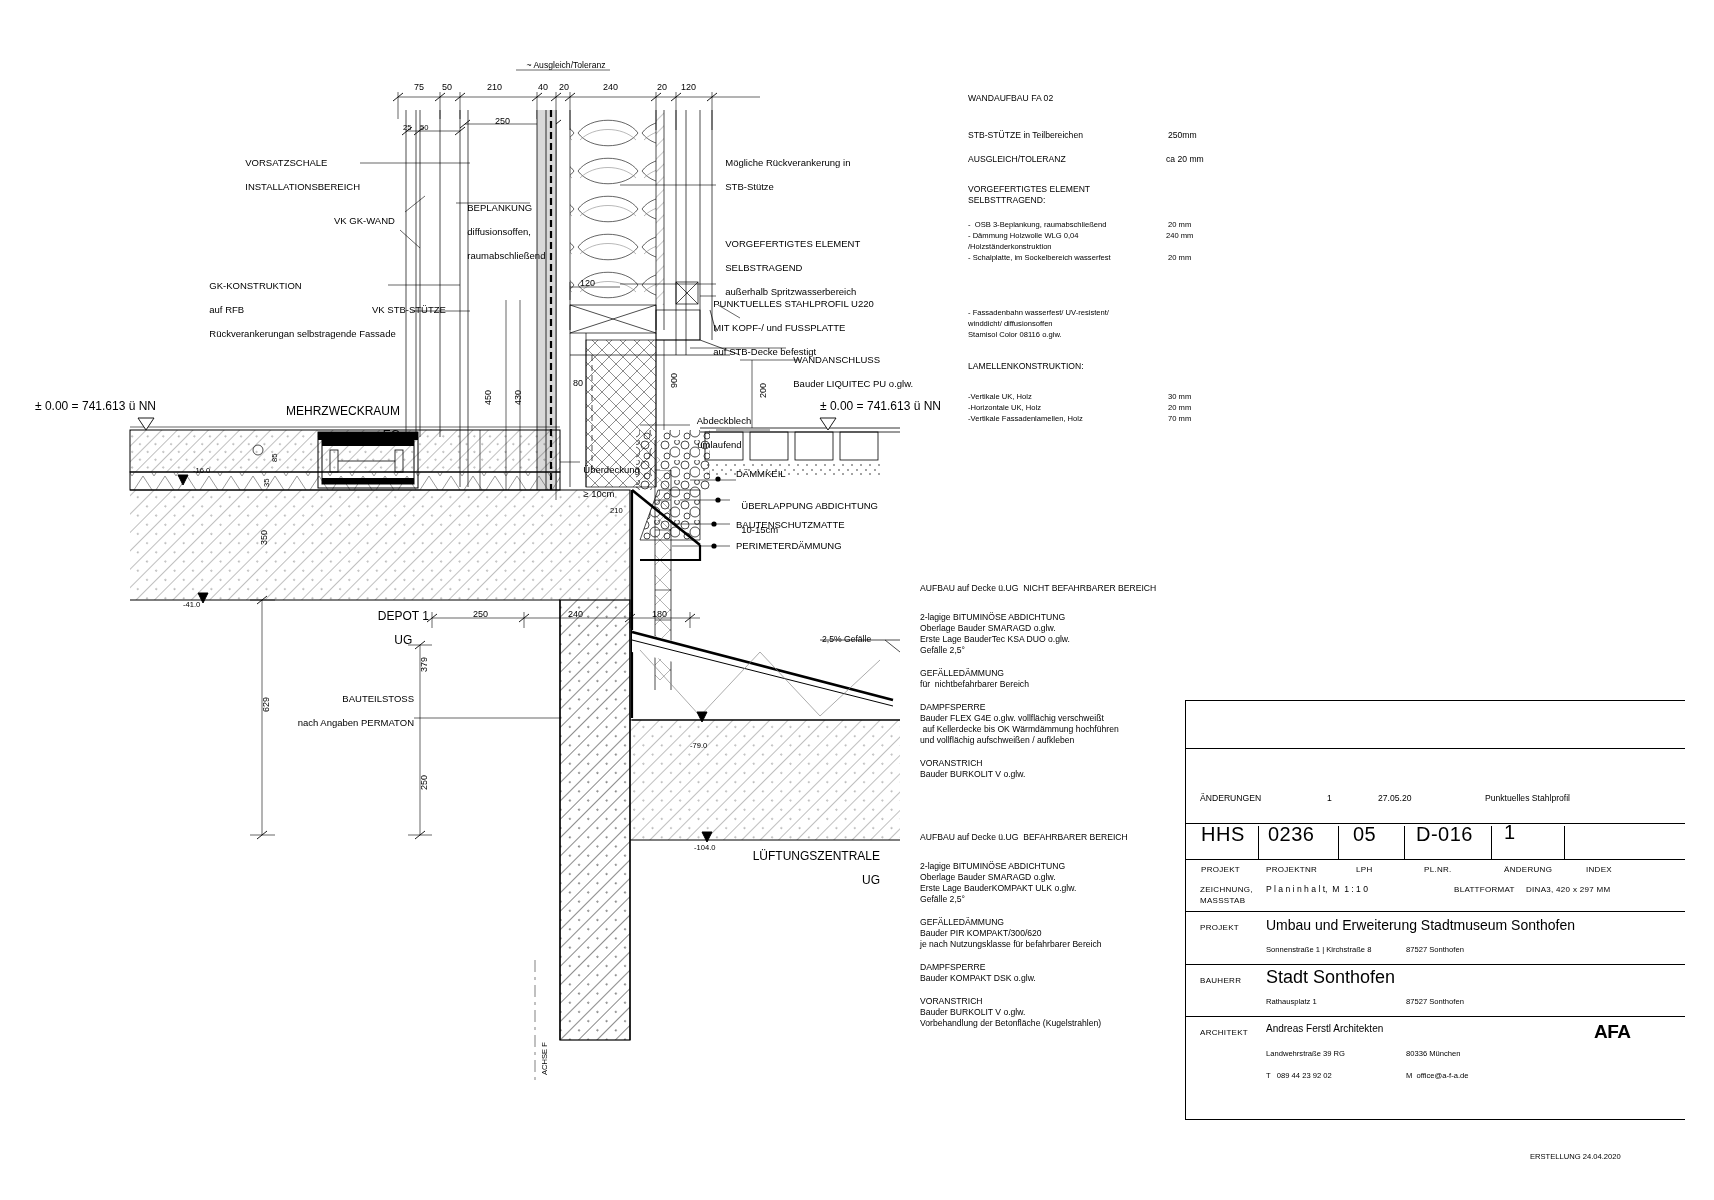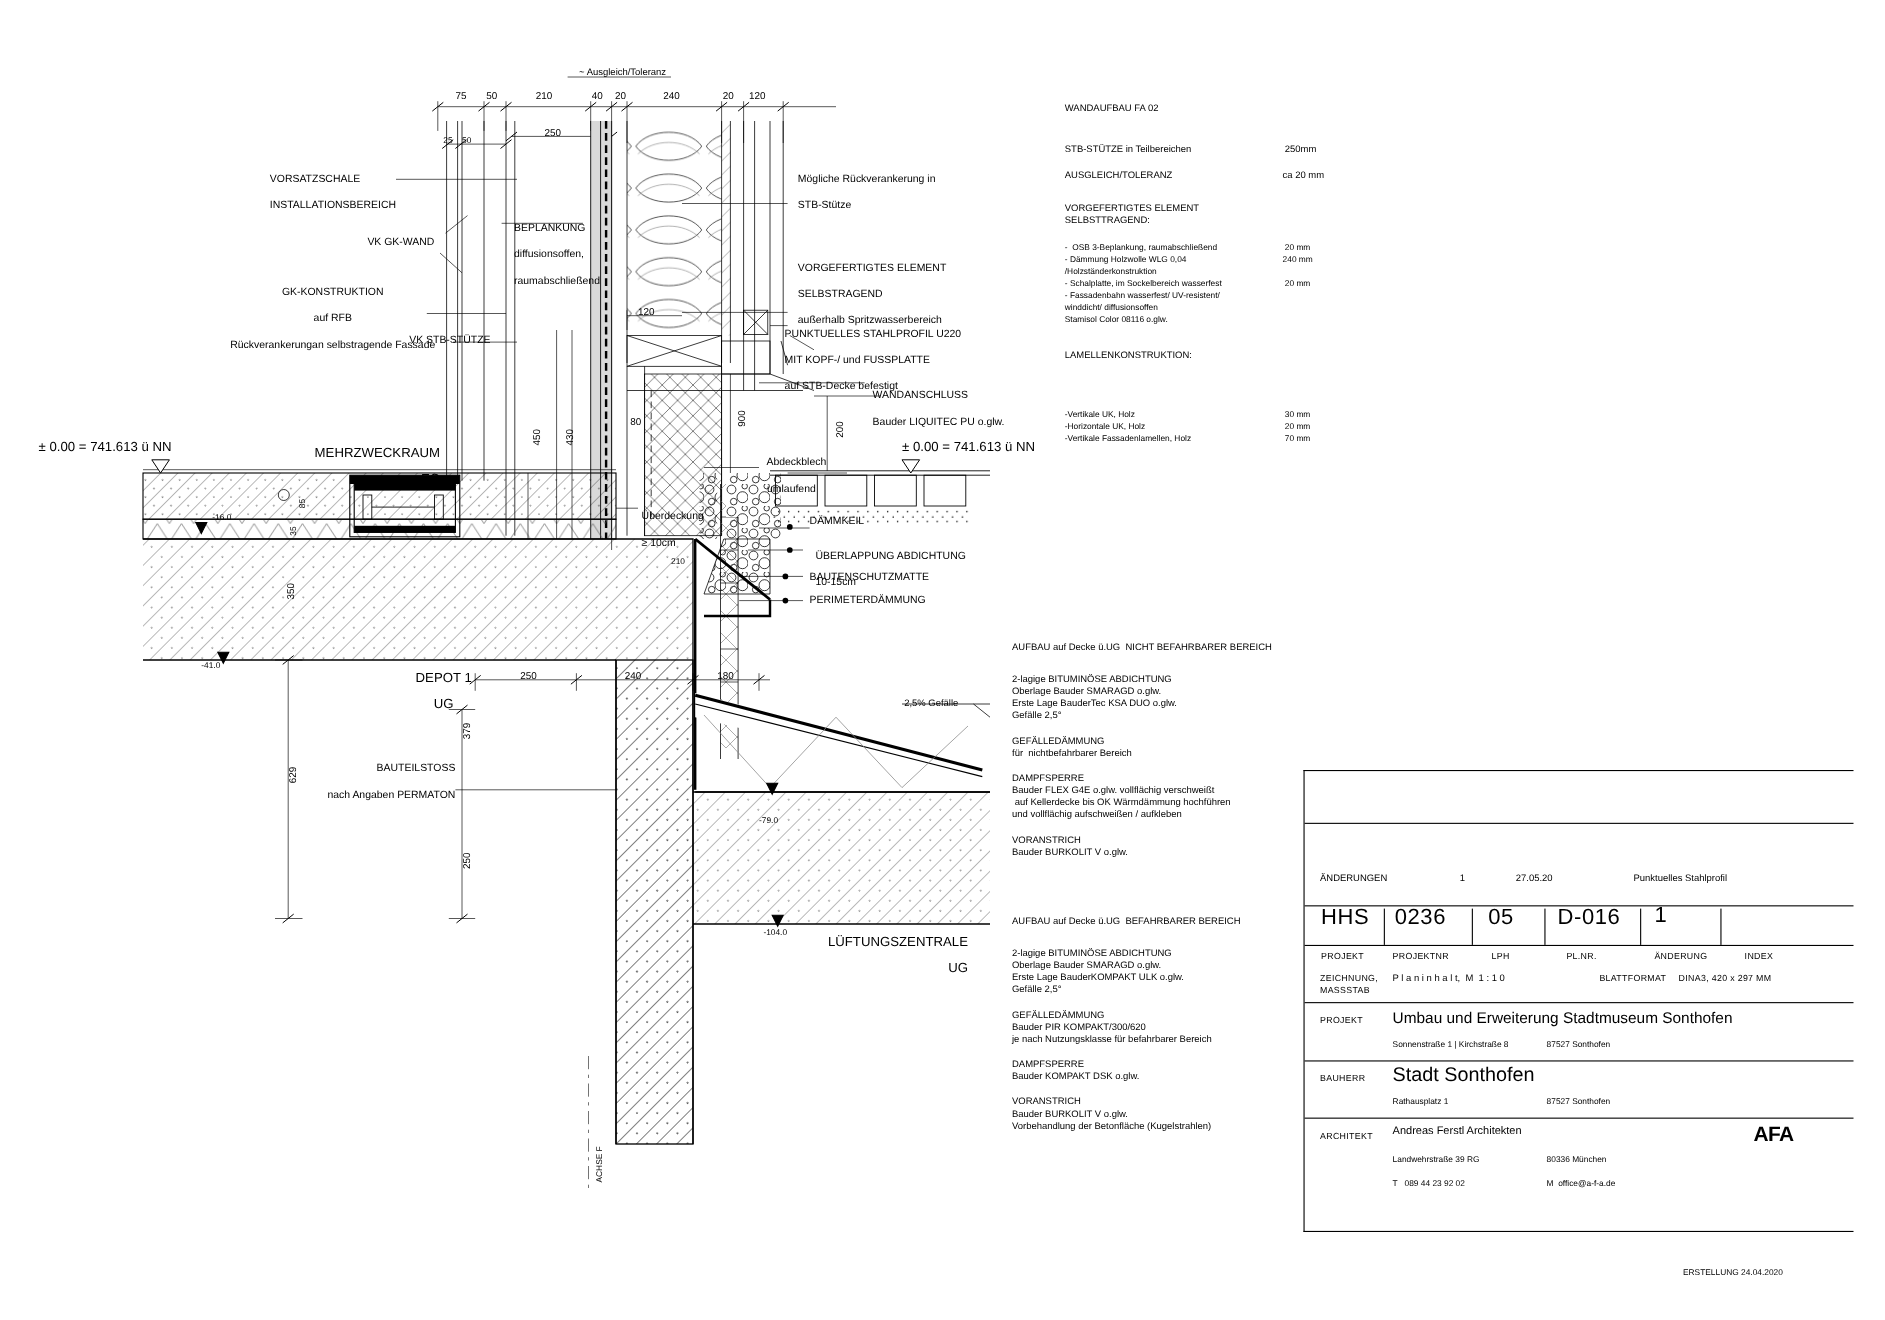--- a/index.html
+++ b/index.html
@@ -404,21 +404,21 @@
 <div class="t xs" style="left:694px;top:843px;">-104.0</div>
 
 <div class="t sm" style="left:822px;top:634px;">2,5% Gefälle</div>
 <div class="t xs rot90" style="left:540px;top:1075px;">ACHSE F</div>
 
 <div class="t" style="left:240px;top:145px;">
   <span>VORSATZSCHALE</span><br>
   <span>INSTALLATIONSBEREICH</span>
 </div>
 <div class="t" style="left:334px;top:215px;">VK GK-WAND</div>
-<div class="t" style="left:204px;top:248px;text-align:center;">
+<div class="t" style="left:204px;top:268px;">
   <span>GK-KONSTRUKTION</span><br>
   <span>auf RFB</span><br>
   <span>Rückverankerungan selbstragende Fassade</span>
 </div>
 <div class="t" style="left:372px;top:304px;">VK STB-STÜTZE</div>
 <div class="t" style="left:462px;top:190px;">
   <span>BEPLANKUNG</span><br>
   <span>diffusionsoffen,</span><br>
   <span>raumabschließend</span>
 </div>
@@ -484,35 +484,35 @@
           <span class="t xs" style="left:0;top:0;">- Dämmung Holzwolle WLG 0,04</span>
           <span class="t xs" style="left:198px;top:0;">240 mm</span>
         </div>
     <div style="position:relative;height:11px;">
           <span class="t xs" style="left:0;top:0;">/Holzständerkonstruktion</span>
         </div>
     <div style="position:relative;height:11px;">
           <span class="t xs" style="left:0;top:0;">- Schalplatte, im Sockelbereich wasserfest</span>
           <span class="t xs" style="left:200px;top:0;">20 mm</span>
         </div>
-    <div style="position:relative;height:11px;">
+    <div style="position:relative;height:11px;margin-top:44px;">
           <span class="t xs" style="left:0;top:0;">- Fassadenbahn wasserfest/ UV-resistent/</span>
         </div>
     <div style="position:relative;height:11px;">
           <span class="t xs" style="left:0;top:0;">winddicht/ diffusionsoffen</span>
         </div>
     <div style="position:relative;height:11px;">
           <span class="t xs" style="left:0;top:0;">Stamisol Color 08116 o.glw.</span>
         </div>
   </div>
   <div style="height:20px"></div>
   <div class="t sm" style="position:relative;left:0;top:0;display:block;">LAMELLENKONSTRUKTION:</div>
   <div style="height:20px"></div>
   <div style="position:relative;">
-    <div style="position:relative;height:11px;margin-top:24px;">
+    <div style="position:relative;height:11px;">
           <span class="t xs" style="left:0;top:0;">-Vertikale UK, Holz</span>
           <span class="t xs" style="left:200px;top:0;">30 mm</span>
         </div>
     <div style="position:relative;height:11px;">
           <span class="t xs" style="left:0;top:0;">-Horizontale UK, Holz</span>
           <span class="t xs" style="left:200px;top:0;">20 mm</span>
         </div>
     <div style="position:relative;height:11px;">
           <span class="t xs" style="left:0;top:0;">-Vertikale Fassadenlamellen, Holz</span>
           <span class="t xs" style="left:200px;top:0;">70 mm</span>

